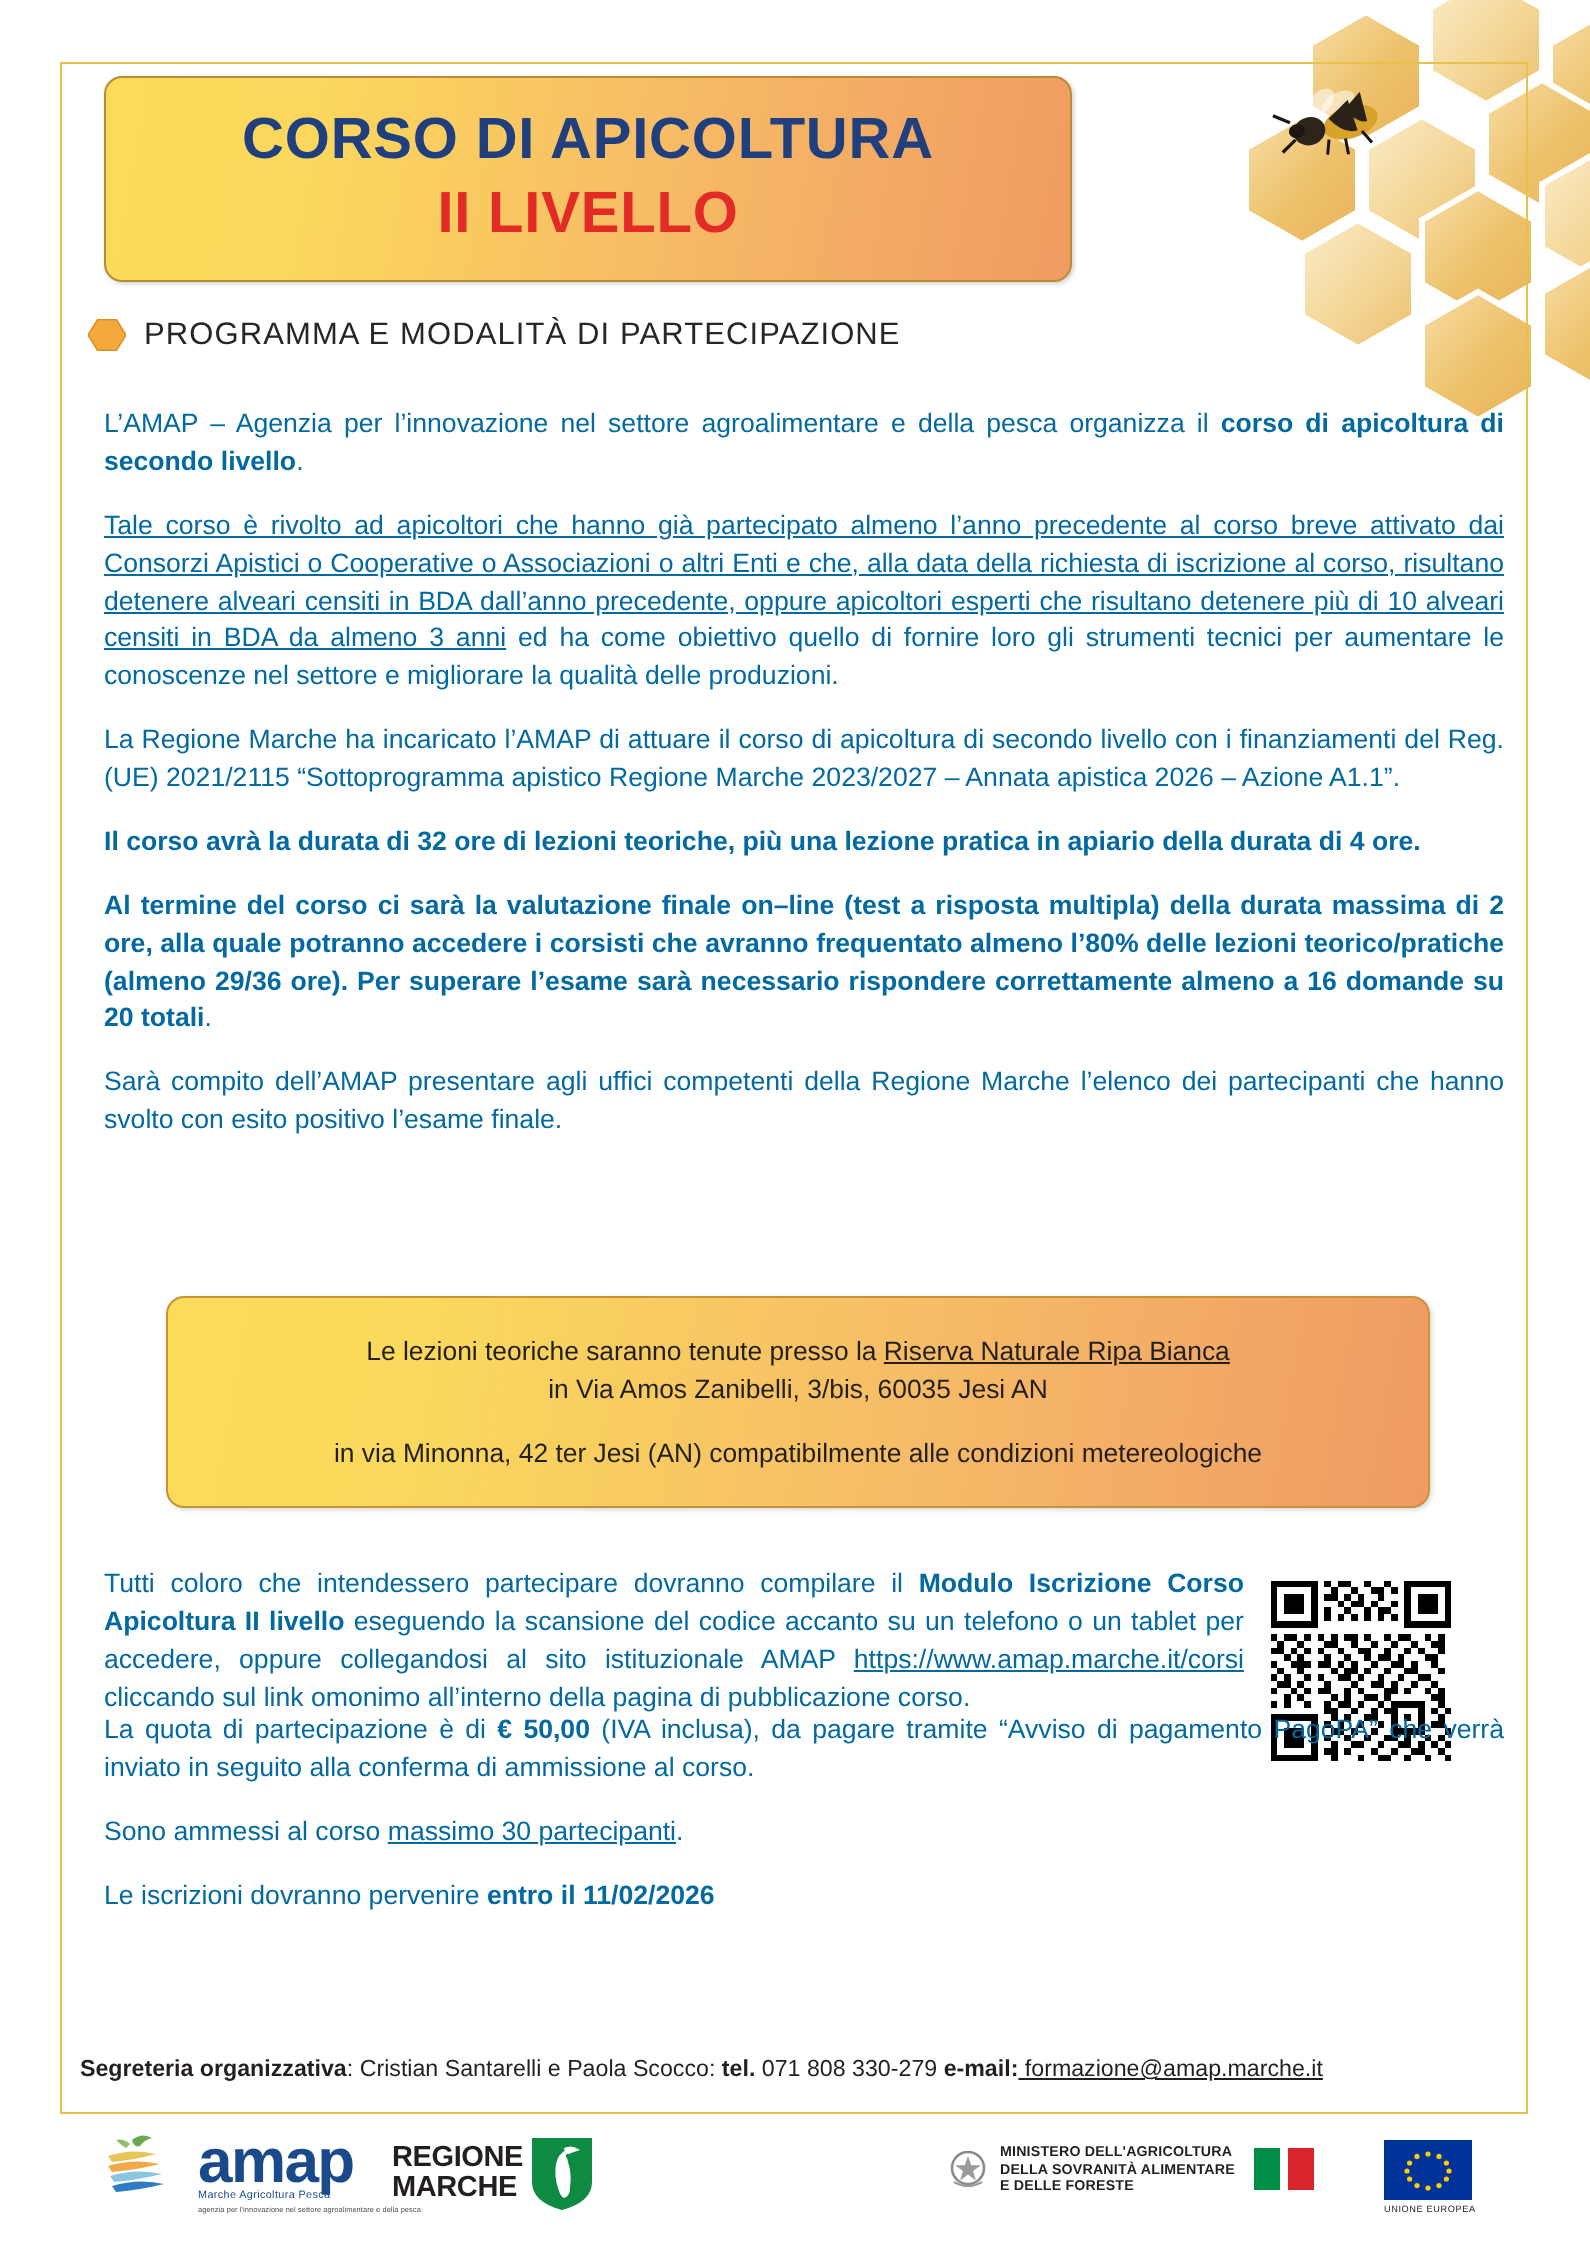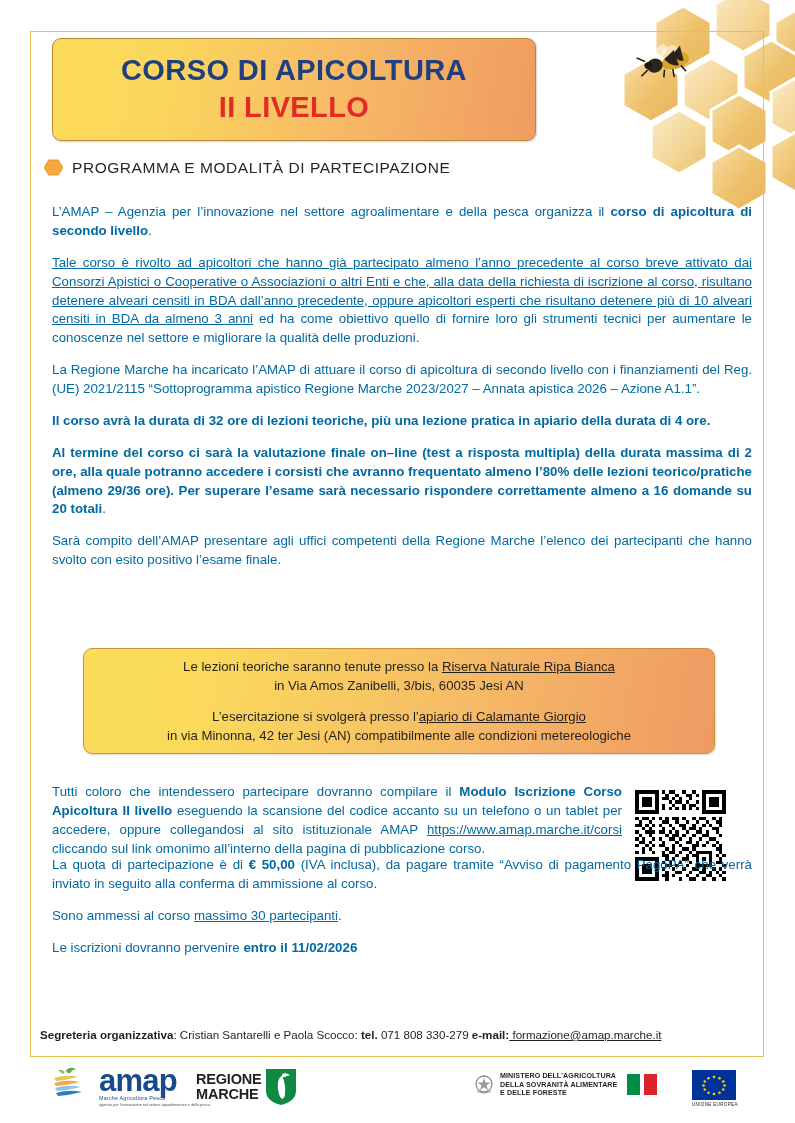--- a/index.html
+++ b/index.html
@@ -359,23 +359,20 @@
 
     <p class="para last">Sarà compito dell’AMAP presentare agli uffici competenti della Regione Marche l’elenco dei partecipanti che hanno svolto con esito positivo l’esame finale.</p>
   </div>
 
   <div class="venue-box">
     <div class="venue-line">
       <span>Le lezioni teoriche saranno tenute presso la </span><span class="u">Riserva Naturale Ripa Bianca</span>
     </div>
     <div class="venue-line">in Via Amos Zanibelli, 3/bis, 60035 Jesi AN</div>
     <div class="venue-gap"></div>
-    <div class="venue-line">
-      <span>L’esercitazione si svolgerà presso l’</span><span class="u">apiario di Calamante Giorgio</span>
-    </div>
     <div class="venue-line">in via Minonna, 42 ter Jesi (AN) compatibilmente alle condizioni metereologiche</div>
   </div>
 
   <div class="reg-block">
     <p class="para last">
       <span>Tutti coloro che intendessero partecipare dovranno compilare il </span><span class="b">Modulo Iscrizione Corso Apicoltura II livello</span><span> eseguendo la scansione del codice accanto su un telefono o un tablet per accedere, oppure collegandosi al sito istituzionale AMAP </span><span class="u">https://www.amap.marche.it/corsi</span><span> cliccando sul link omonimo all’interno della pagina di pubblicazione corso.</span>
     </p>
   </div>
 
   <div class="qr-wrap">

